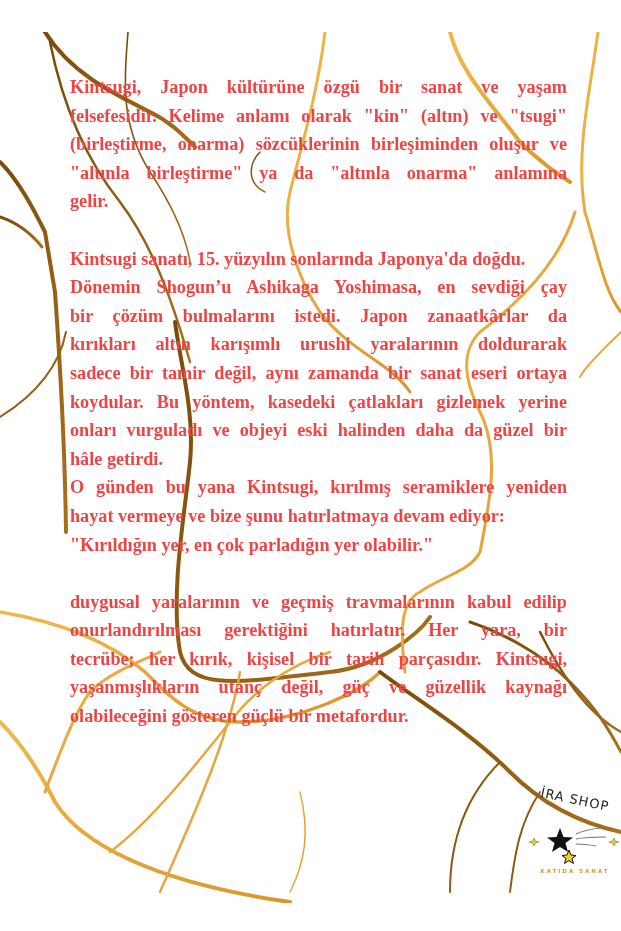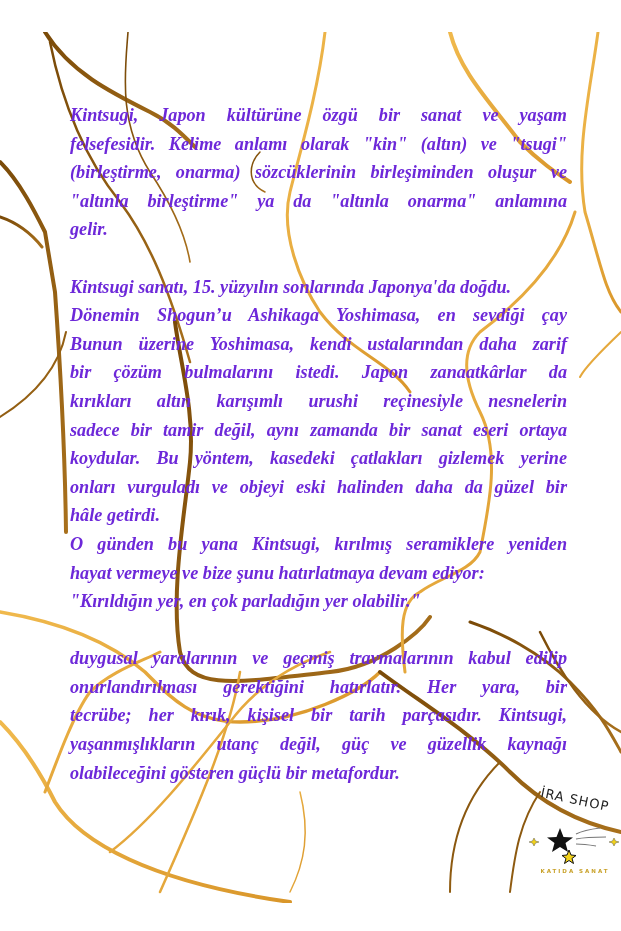--- a/index.html
+++ b/index.html
@@ -1,24 +1,23 @@
 <!DOCTYPE html>
 <html><head>
 <meta charset="utf-8">
 <style>
   html, body { margin: 0; padding: 0; background: #ffffff; }
   body { width: 621px; height: 931px; position: relative; overflow: hidden; }
   .poster { position: absolute; left: 0; top: 0; width: 621px; height: 931px; background: #ffffff; }
   .cracks { position: absolute; left: 0; top: 32px; width: 621px; height: 871px; }
   .text-block {
     position: absolute; left: 70px; top: 73px; width: 497px;
-    font-family: "Liberation Serif", serif; font-style: italic; font-weight: bold;
-    font-size: 18.2px; line-height: 28.6px; color: #6d28d9;
+    font-family: "Liberation Serif", serif; font-weight: bold;
+    font-size: 18.2px; line-height: 28.6px; color: #ef4444;
     text-align: justify;
-    margin-top: 28px;
   }
   .para { margin: 0; }
   .para.gap { margin-top: 28.6px; }
   .line { display: block; text-align: justify; text-align-last: justify; white-space: nowrap; }
   .line.last { text-align-last: left; }
   .logo { position: absolute; left: 526px; top: 790px; width: 95px; height: 112px; }
   .logo-title {
     position: absolute; left: 8px; top: 2px; width: 82px; text-align: center;
     font-family: "DejaVu Sans", sans-serif; font-size: 13px; color: #222;
     transform: rotate(12deg); letter-spacing: 1px;
@@ -81,23 +80,22 @@
     <p class="para">
       <span class="line">Kintsugi, Japon kültürüne özgü bir sanat ve yaşam</span>
       <span class="line">felsefesidir. Kelime anlamı olarak "kin" (altın) ve "tsugi"</span>
       <span class="line">(birleştirme, onarma) sözcüklerinin birleşiminden oluşur ve</span>
       <span class="line">"altınla birleştirme" ya da "altınla onarma" anlamına</span>
       <span class="line last">gelir.</span>
     </p>
     <p class="para gap">
       <span class="line last">Kintsugi sanatı, 15. yüzyılın sonlarında Japonya'da doğdu.</span>
       <span class="line">Dönemin Shogun’u Ashikaga Yoshimasa, en sevdiği çay</span>
-      <span class="line">Bunun üzerine Yoshimasa, kendi ustalarından daha zarif</span>
       <span class="line">bir çözüm bulmalarını istedi. Japon zanaatkârlar da</span>
-      <span class="line">kırıkları altın karışımlı urushi reçinesiyle nesnelerin</span>
+      <span class="line">kırıkları altın karışımlı urushi yaralarının doldurarak</span>
       <span class="line">sadece bir tamir değil, aynı zamanda bir sanat eseri ortaya</span>
       <span class="line">koydular. Bu yöntem, kasedeki çatlakları gizlemek yerine</span>
       <span class="line">onları vurguladı ve objeyi eski halinden daha da güzel bir</span>
       <span class="line last">hâle getirdi.</span>
       <span class="line">O günden bu yana Kintsugi, kırılmış seramiklere yeniden</span>
       <span class="line last">hayat vermeye ve bize şunu hatırlatmaya devam ediyor:</span>
       <span class="line last">"Kırıldığın yer, en çok parladığın yer olabilir."</span>
     </p>
     <p class="para gap">
       <span class="line">duygusal yaralarının ve geçmiş travmalarının kabul edilip</span>

